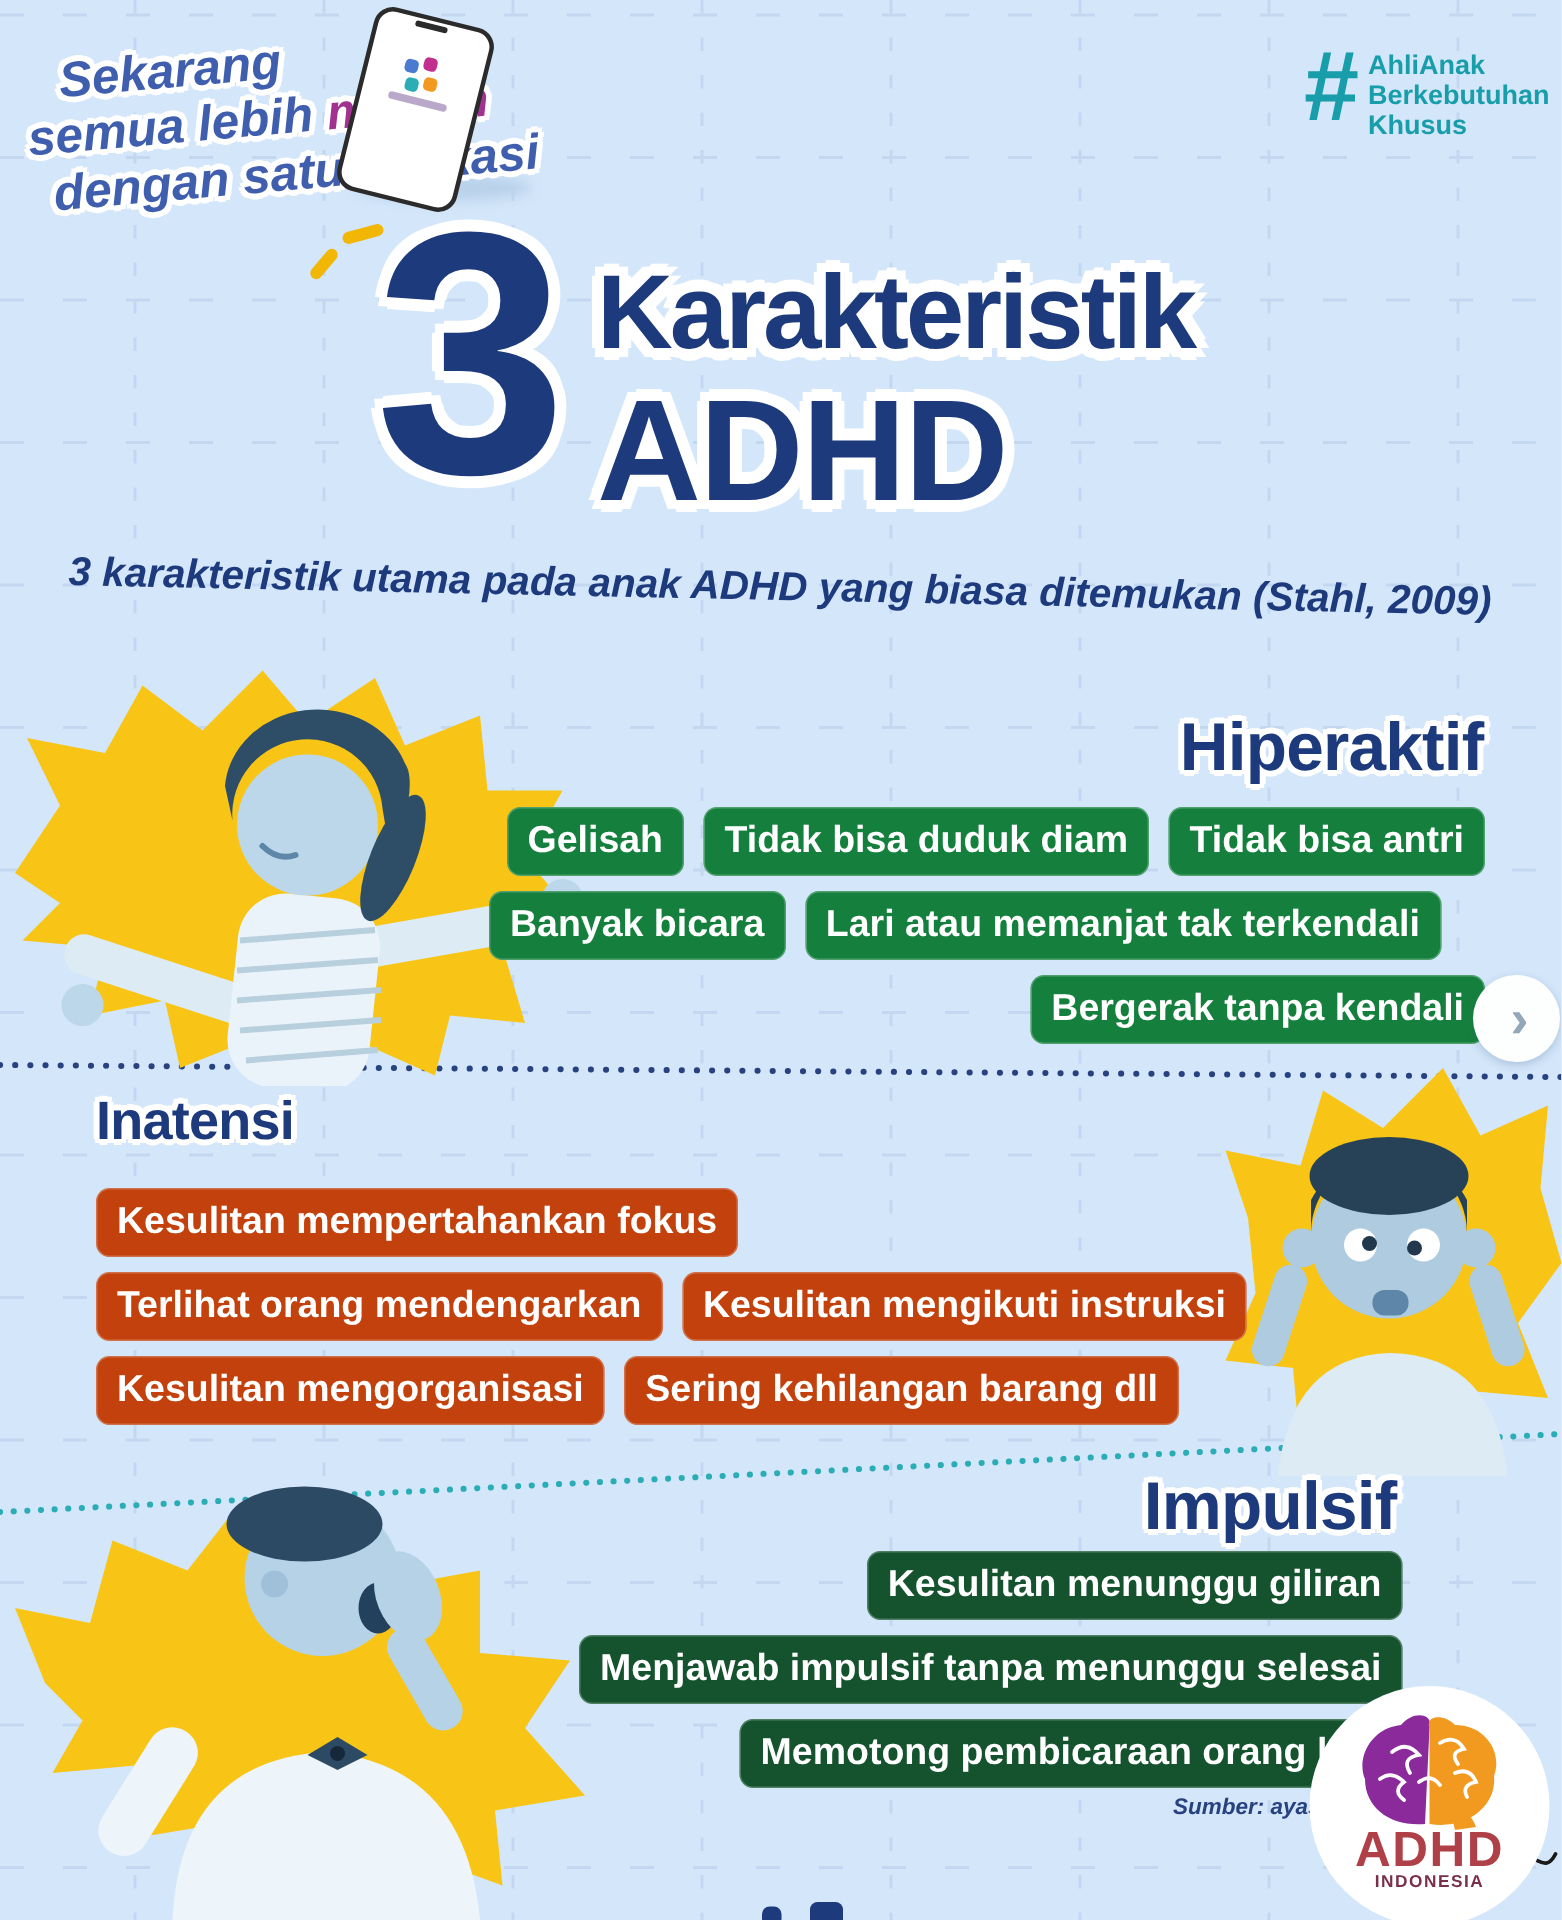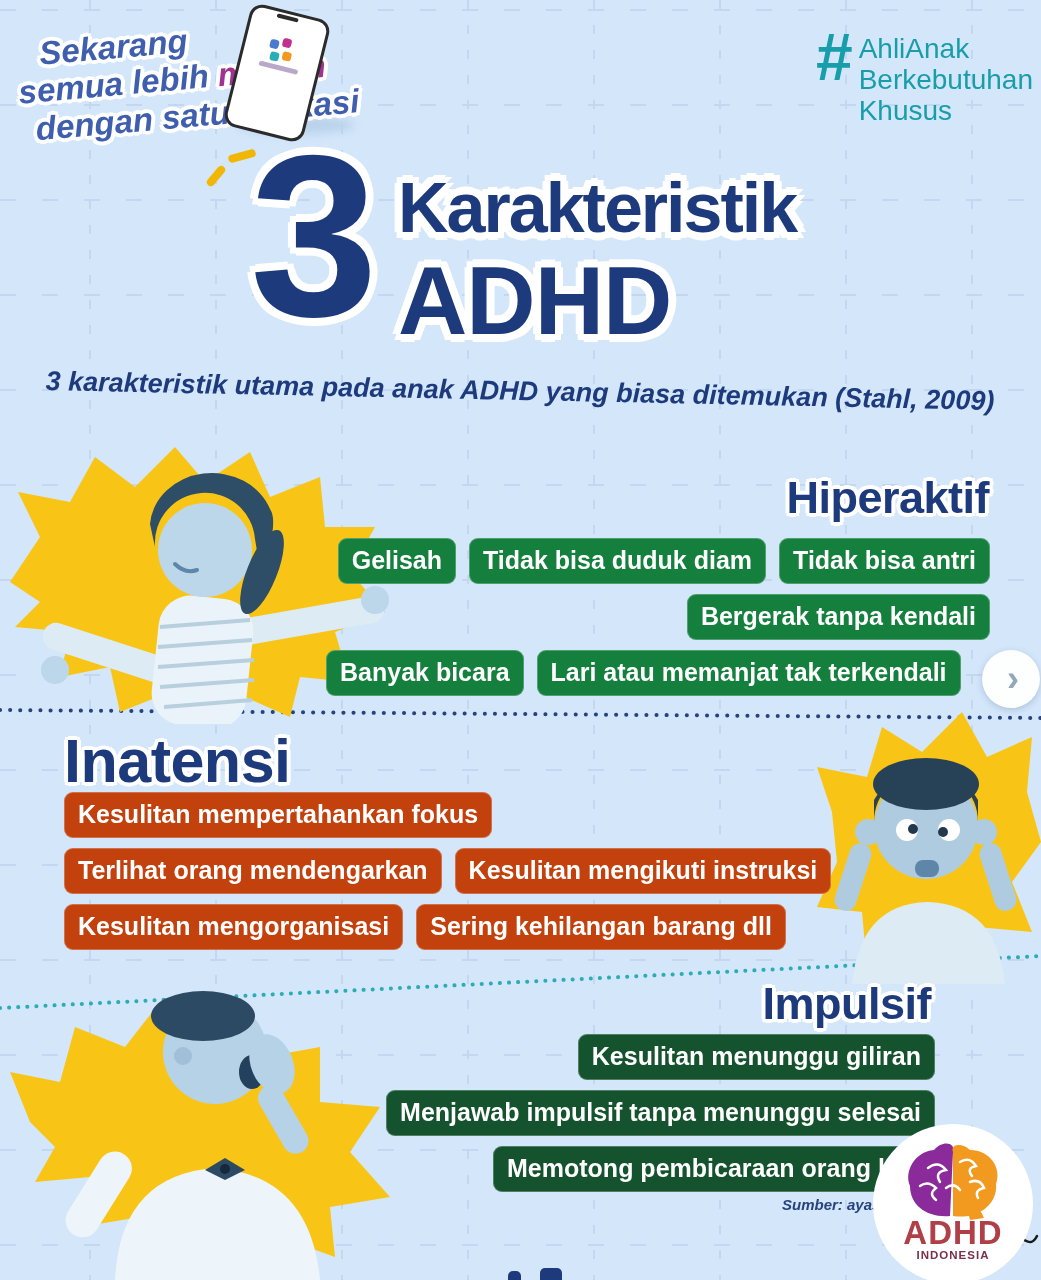--- a/index.html
+++ b/index.html
@@ -24,21 +24,21 @@
   .phone-shadow{left:238px;top:116px;width:116px;height:18px;background:#b9d2ea;border-radius:50%;
                 filter:blur(4px);z-index:5;}
   .phone{left:236px;top:10px;width:76px;height:120px;background:#fff;border:3px solid #2b2b2b;
          border-radius:13px;transform:rotate(14deg);z-index:6;}
   .phone .dot{position:absolute;width:9px;height:9px;border-radius:3px;}
   .phone .applbl{position:absolute;left:18px;top:52px;width:40px;height:5px;background:#b9a8c9;border-radius:3px;}
 
   
   .hashtag{right:8px;top:28px;display:flex;gap:6px;color:#189daa;z-index:6;}
   .hashtag .sym{font-size:66px;font-weight:bold;line-height:0.9;}
-  .hashtag .lines{font-size:28px;font-weight:normal;line-height:1.1;padding-top:6px;}
+  .hashtag .lines{font-size:18px;font-weight:bold;line-height:1.1;padding-top:6px;}
 
   
   .big3{left:250px;top:142px;font-size:230px;font-weight:bold;color:#1d3a7c;line-height:0.82;
         letter-spacing:-8px;z-index:3;}
   .t1{left:398px;top:168px;font-size:70px;font-weight:bold;color:#1d3a7c;letter-spacing:-2px;z-index:3;}
   .t2{left:398px;top:246px;font-size:96px;font-weight:bold;color:#1d3a7c;letter-spacing:-1px;z-index:3;}
   .spark{background:#f2b705;border-radius:5px;z-index:3;}
 
   .subtitle{left:28px;top:376px;width:984px;text-align:center;transform:rotate(1.2deg);
             font-size:27px;font-weight:bold;font-style:italic;color:#1d3a7c;z-index:3;}
@@ -174,34 +174,34 @@
     </g>
   </svg>
 
   <div class="abs heading stk" style="top:472px;right:52px;font-size:45px;">Hiperaktif</div>
   <div class="abs rows rows-right" style="top:538px;left:340px;right:51px;">
     <div class="row">
       <span class="pill pill-m">Gelisah</span>
       <span class="pill pill-m">Tidak bisa duduk diam</span>
       <span class="pill pill-m">Tidak bisa antri</span>
     </div>
-    <div class="row">
-      <span class="pill pill-m">Bergerak tanpa kendali</span>
-    </div>
     <div class="row" style="justify-content:flex-start;margin-left:-14px;">
       <span class="pill pill-m">Banyak bicara</span>
       <span class="pill pill-m">Lari atau memanjat tak terkendali</span>
     </div>
+    <div class="row">
+      <span class="pill pill-m">Bergerak tanpa kendali</span>
+    </div>
   </div>
 
   <div class="abs next-btn">
     <span class="chev">›</span>
   </div>
 
-  <div class="abs heading stk" style="top:726px;left:64px;font-size:61px;">Inatensi</div>
+  <div class="abs heading stk" style="top:726px;left:64px;font-size:36px;">Inatensi</div>
   <div class="abs rows" style="top:792px;left:64px;">
     <div class="row">
       <span class="pill pill-b">Kesulitan mempertahankan fokus</span>
     </div>
     <div class="row">
       <span class="pill pill-b">Terlihat orang mendengarkan</span>
       <span class="pill pill-b">Kesulitan mengikuti instruksi</span>
     </div>
     <div class="row">
       <span class="pill pill-b">Kesulitan mengorganisasi</span>

